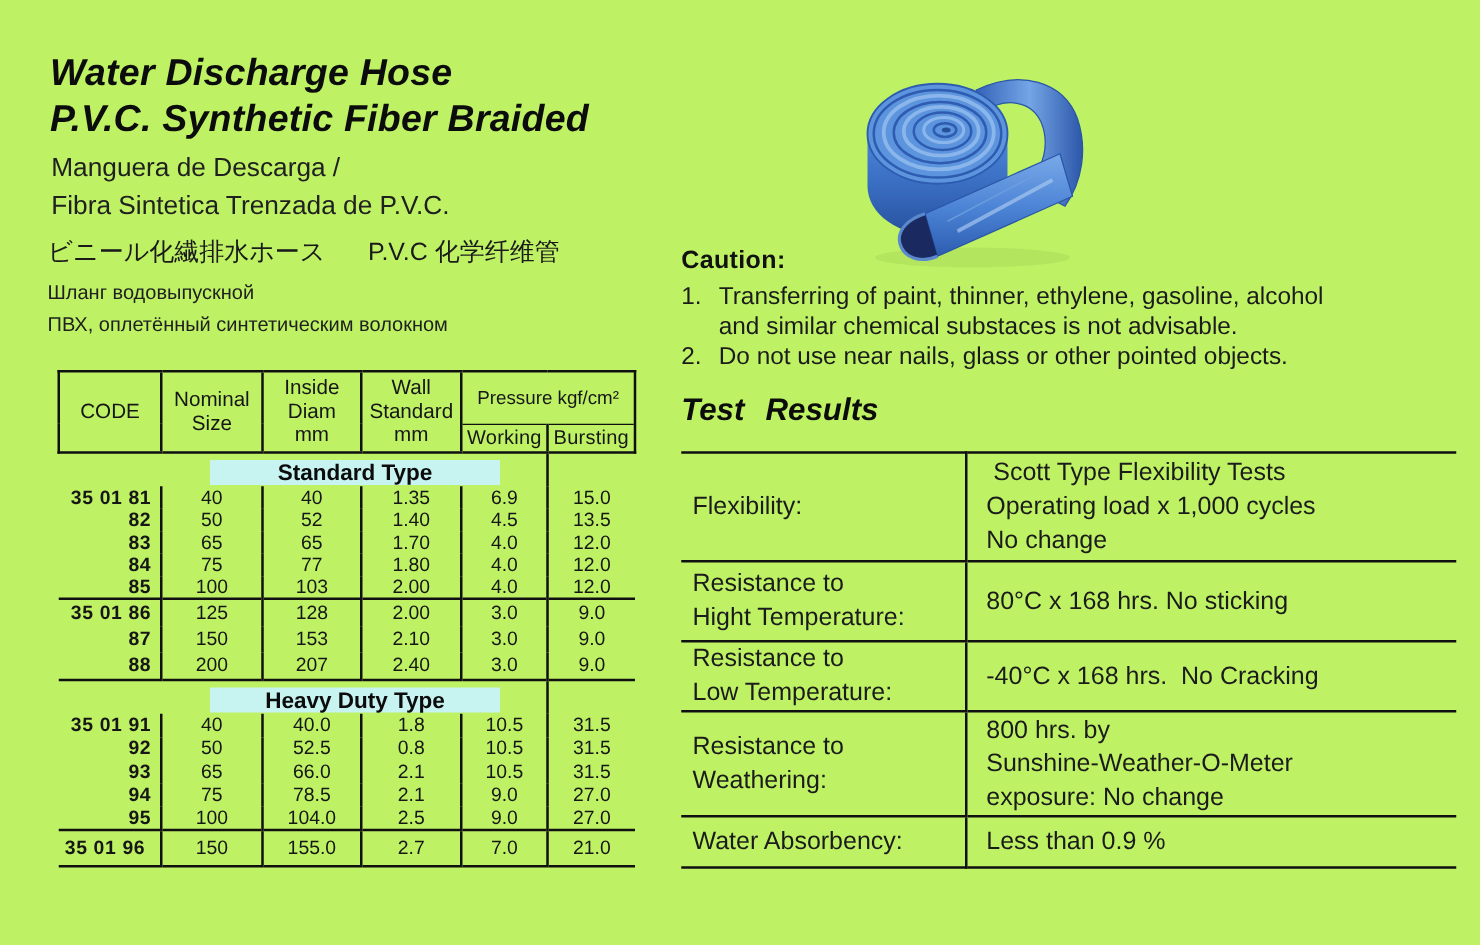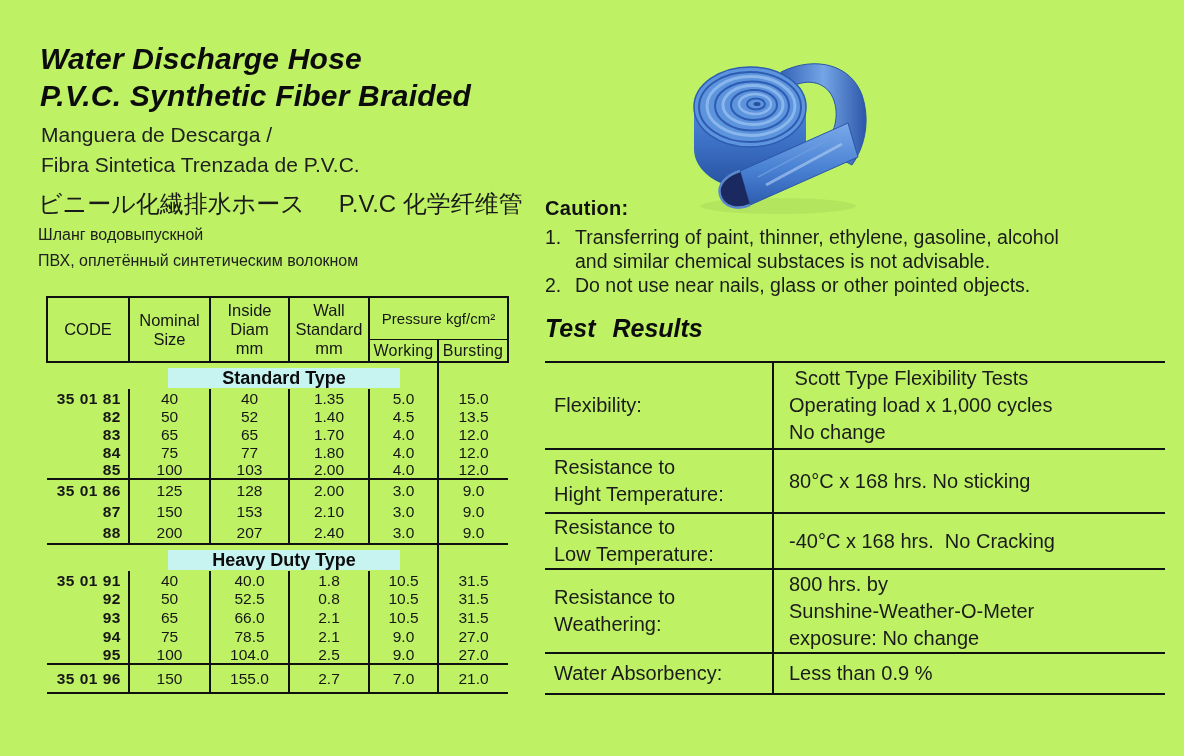--- a/index.html
+++ b/index.html
@@ -3,21 +3,21 @@
 <meta charset="utf-8">
 <style>
   * { margin:0; padding:0; box-sizing:border-box; }
   html,body { background:#ffffff; }
   body { font-family:"Liberation Sans", sans-serif; color:#161616; }
   .page { position:relative; width:1184px; height:756px; background:#bef264; overflow:hidden; }
 
   
   .title { position:absolute; left:40px; top:40px; font-size:30px; font-weight:bold; font-style:italic; line-height:37px; letter-spacing:.2px; color:#0c0c0c; }
   .sub-es { position:absolute; left:41px; top:120px; font-size:21px; line-height:30px; color:#202020; }
-  .sub-ja { position:absolute; left:38px; top:188px; font-size:24px; color:#1a1a1a; }
+  .sub-ja { position:absolute; left:38px; top:188px; font-size:20px; color:#1a1a1a; }
   .sub-ja .zh { margin-left:34px; }
   .sub-ru { position:absolute; left:38px; top:222px; font-size:16px; line-height:26px; color:#202020; }
 
   
   .hose { position:absolute; left:678px; top:45px; width:210px; height:175px; }
 
   
   .spec-wrap { position:absolute; left:46px; top:296px; }
   table.spec { border-collapse:collapse; table-layout:fixed; width:461px; }
   .spec th, .spec td { padding:0; vertical-align:middle; }
@@ -30,21 +30,21 @@
   .spec .bt { border-top:2px solid #101010; }
   .spec .bb { border-bottom:2px solid #101010; }
   .spec .pbb { border-bottom:1.5px solid #101010; }
   .spec tr.hh1 { height:42px; }
   .spec tr.hh2 { height:23px; }
   .spec td { font-size:15.5px; text-align:center; line-height:17px; }
   .spec td.code { text-align:right; padding-right:7px; font-weight:bold; letter-spacing:.5px; }
   .spec tr.ra > td { height:18px; }
   .spec tr.rb > td { height:21.7px; }
   .spec tr.rc > td { height:18.6px; }
-  .spec tr.rd > td { height:29px; }
+  .spec tr.rd > td { height:29px;text-align:center; }
   .spec tr.sec > td { height:27px; }
   .spec tr.gl > td { border-top:2px solid #101010; }
   .spec tbody tr:last-child > td { border-bottom:2px solid #101010; }
   .band { width:232px; height:20px; margin:3px 0 0 121px; background:#c7f3f1; font-weight:bold; font-size:18px; line-height:20px; text-align:center; color:#0c0c0c; }
 
   
   .caution { position:absolute; left:545px; top:197px; width:625px; }
   .c-head { font-weight:bold; font-size:20px; letter-spacing:.3px; margin-bottom:5px; color:#111; }
   .c-item { display:flex; font-size:19.5px; line-height:24px; color:#1b1b1b; }
   .c-num { width:30px; flex:none; }
@@ -161,21 +161,21 @@
             <td colspan="5">
               <div class="band">Standard Type</div>
             </td>
             <td class="v"></td>
           </tr>
         <tr class="ra">
             <td class="code">35 01 81</td>
             <td class="v">40</td>
             <td class="v">40</td>
             <td class="v">1.35</td>
-            <td class="v">5.0</td>
+            <td class="v">6.9</td>
             <td class="v">15.0</td>
           </tr>
         <tr class="ra">
             <td class="code">82</td>
             <td class="v">50</td>
             <td class="v">52</td>
             <td class="v">1.40</td>
             <td class="v">4.5</td>
             <td class="v">13.5</td>
           </tr>

